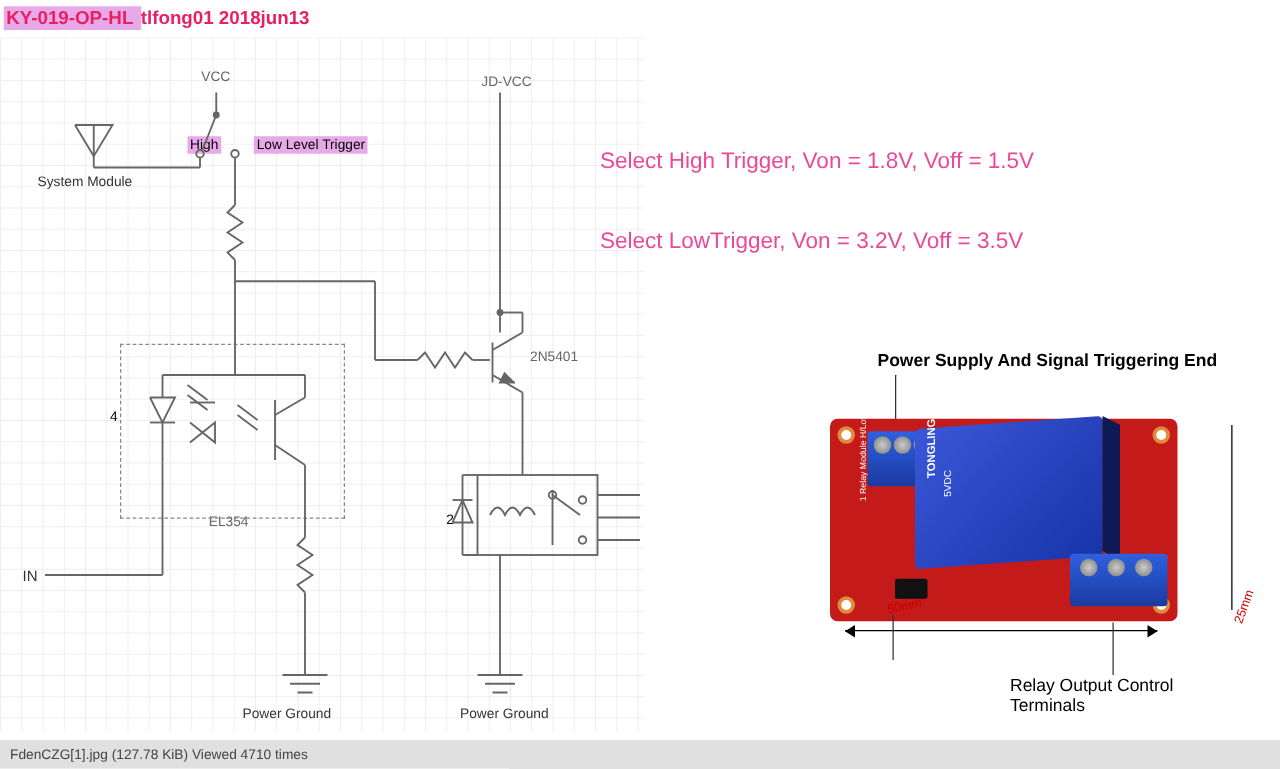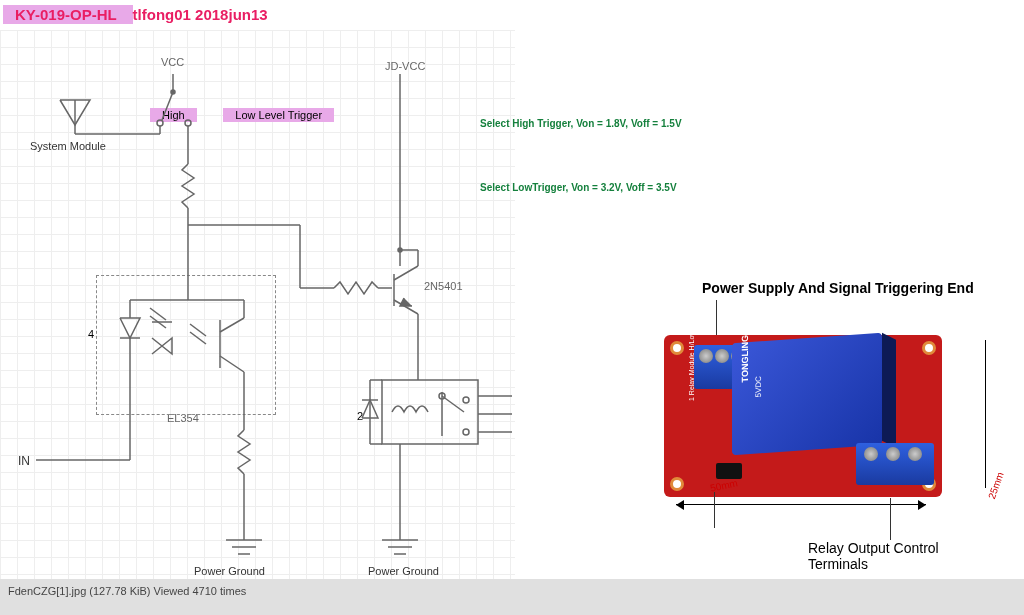--- a/index.html
+++ b/index.html
@@ -1,28 +1,28 @@
 <!DOCTYPE html>
 <html><head>
 <meta charset="utf-8">
 <style>
 *{margin:0;padding:0;box-sizing:border-box}
 body{font-family:Arial,sans-serif;width:1024px;height:615px;position:relative;background:#fff;overflow:hidden;font-size:12px}
 .grid-bg{position:absolute;left:0;top:30px;width:515px;height:555px;
 background-image:linear-gradient(#eee 1px,transparent 1px),linear-gradient(90deg,#eee 1px,transparent 1px);
 background-size:17px 17px}
 .title-band{position:absolute;left:3px;top:6px;color:#e91e63;font-weight:bold;font-size:15px}
-.hl{background:#e8a9e8;padding:1px 12px}
+.hl{background:#e8a9e8;padding:1px 2px}
 .lbl{position:absolute;color:#666;font-size:11px}
 .lbl.b{color:#000;font-size:11px}
-.greentxt{position:absolute;color:#15803d;font-weight:bold;font-size:10px}
+.greentxt{position:absolute;color:#ec4899;font-weight:normal;font-size:18px}
 .switch-labels{position:absolute;left:150px;top:108px}
 .switch-labels span{font-size:11px}
 .dashed-box{position:absolute;border:1px dashed #888}
-.attach-bar{position:absolute;left:0;bottom:0;width:100%;height:36px;background:#e0e0e0;color:#444;font-size:11px;line-height:24px;padding-left:8px}
+.attach-bar{position:absolute;left:0;bottom:0;width:100%;height:23px;background:#e0e0e0;color:#444;font-size:11px;line-height:24px;padding-left:8px}
 svg{position:absolute}
 
 
 .relay-wrap{position:absolute;left:640px;top:280px;width:360px;height:295px}
 .pcb{position:absolute;left:24px;top:55px;width:278px;height:162px;background:#c41a1a;border-radius:6px}
 .pcb .hole{position:absolute;width:14px;height:14px;background:#fff;border-radius:50%;border:3px solid #e08a3a}
 .pcb .hole.tl{left:6px;top:6px}.pcb .hole.tr{right:6px;top:6px}
 .pcb .hole.bl{left:6px;bottom:6px}.pcb .hole.br{right:6px;bottom:6px}
 .relay-box{position:absolute;left:68px;top:3px;width:150px;height:112px;background:linear-gradient(135deg,#3a57d8,#1834a8);border-radius:4px;transform:skewY(-4deg)}
 .relay-box .side{position:absolute;right:-14px;top:4px;width:14px;height:108px;background:#0d1a55;transform:skewY(30deg)}

